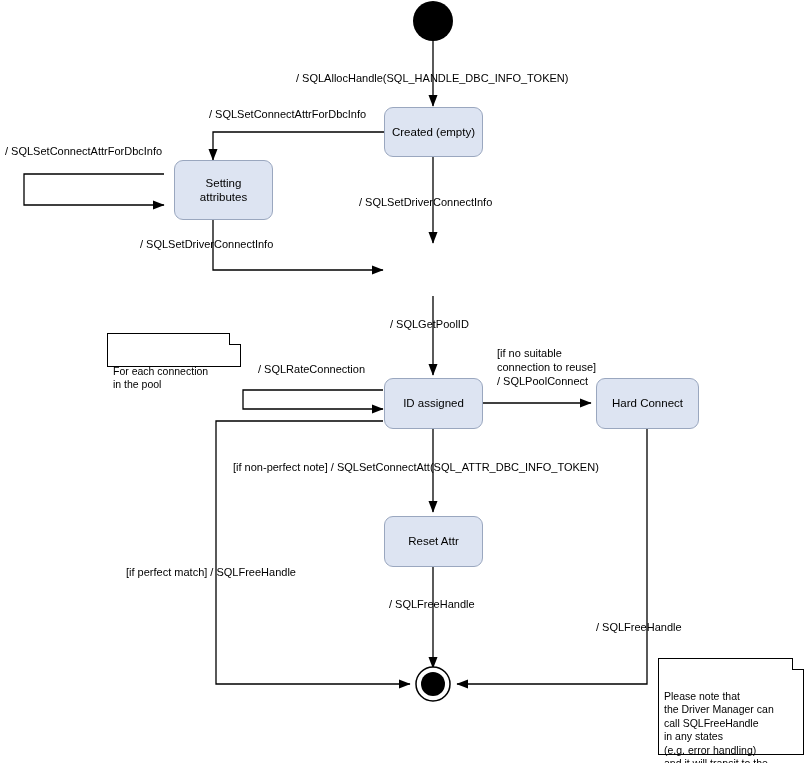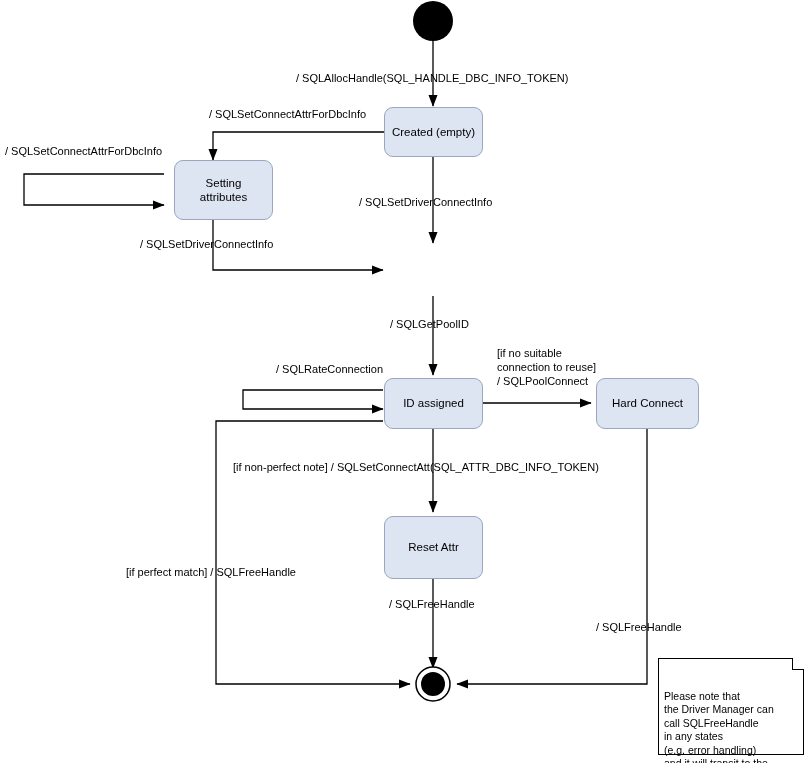--- a/index.html
+++ b/index.html
@@ -123,50 +123,55 @@
 
 
   <div class="state" style="left:596px; top:378px; width:103px; height:51px;">
     <span>Hard Connect</span>
   </div>
 
   <div class="state" style="left:384px; top:378px; width:99px; height:51px;">
     <span>ID assigned</span>
   </div>
 
-  <div class="state" style="left:384px; top:516px; width:99px; height:63px;">
+  <div class="state" style="left:384px; top:516px; width:99px; height:51px;">
     <span>Reset Attr</span>
   </div>
 
   <div class="lbl" style="left:296px; top:72px;">/ SQLAllocHandle(SQL_HANDLE_DBC_INFO_TOKEN)</div>
 
   <div class="lbl" style="left:209px; top:108px;">/ SQLSetConnectAttrForDbcInfo</div>
 
   <div class="lbl" style="left:5px; top:145px;">/ SQLSetConnectAttrForDbcInfo</div>
 
   <div class="lbl" style="left:359px; top:196px;">/ SQLSetDriverConnectInfo</div>
 
   <div class="lbl" style="left:140px; top:238px;">/ SQLSetDriverConnectInfo</div>
 
   <div class="lbl" style="left:390px; top:318px;">/ SQLGetPoolID</div>
 
-  <div class="lbl" style="left:276px; top:363px;">/ SQLRateConnection</div>
+  <div class="lbl" style="left:258px; top:363px;">/ SQLRateConnection</div>
 
   <div class="lbl center" style="left:497px; top:347px; width:128px;">[if no suitable
 connection to reuse]
 / SQLPoolConnect</div>
 
   <div class="lbl" style="left:233px; top:461px;">[if non-perfect note] / SQLSetConnectAtt(SQL_ATTR_DBC_INFO_TOKEN)</div>
 
   <div class="lbl" style="left:126px; top:566px;">[if perfect match] / SQLFreeHandle</div>
 
   <div class="lbl" style="left:389px; top:598px;">/ SQLFreeHandle</div>
 
   <div class="lbl" style="left:596px; top:621px;">/ SQLFreeHandle</div>
 
+  <div class="note" style="left:107px; top:333px; width:134px; height:34px;">
+    <div class="fold"></div>
+    <span>For each connection
+in the pool</span>
+  </div>
 
   <div class="note" style="left:658px; top:658px; width:146px; height:97px;">
     <div class="fold"></div>
     <span>Please note that
 the Driver Manager can
 call SQLFreeHandle
 in any states
 (e.g. error handling)
 and it will transit to the
 final state</span>

